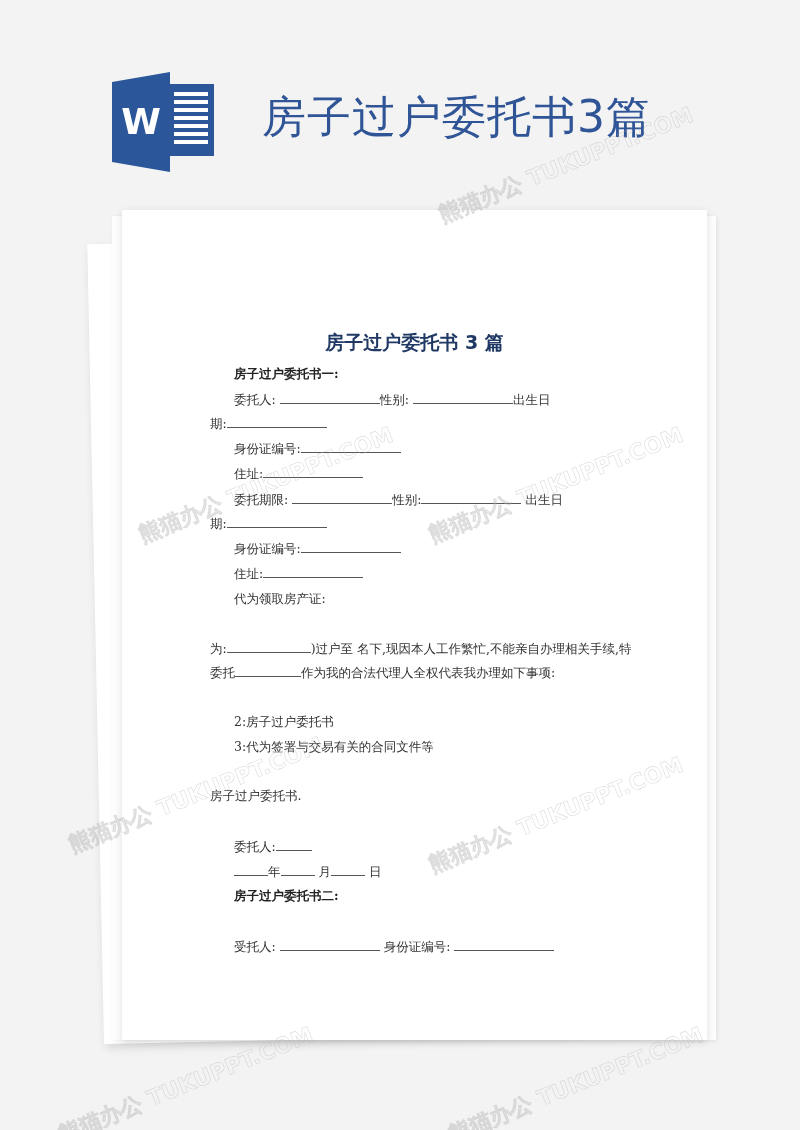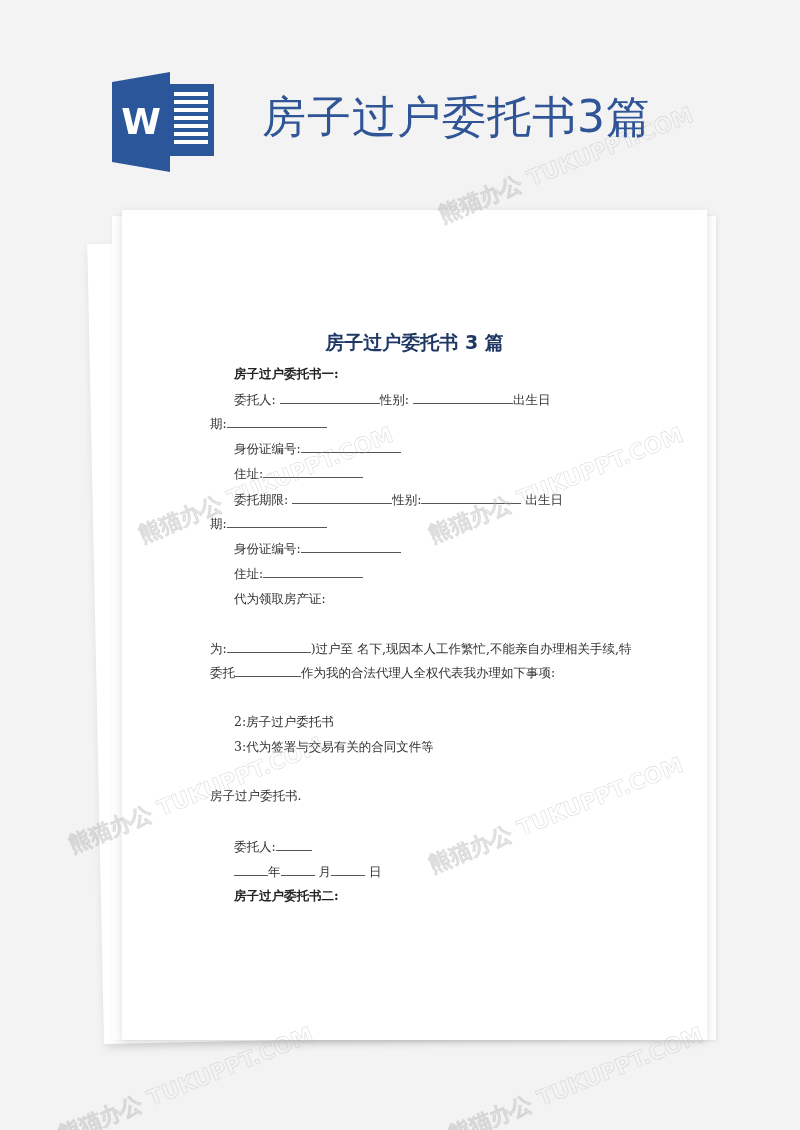--- a/index.html
+++ b/index.html
@@ -125,20 +125,26 @@
   <div class="line ind" style="top:628px">
     <span>委托人:</span><span class="blank" style="width:36px"></span>
   </div>
   <div class="line ind" style="top:653px">
     <span class="blank" style="width:34px"></span><span>年</span><span class="blank" style="width:34px"></span>
     <span>月</span><span class="blank" style="width:34px"></span>
     <span>日</span>
   </div>
 
   <div class="line ind bold" style="top:678px">房子过户委托书二:</div>
+  <div class="line ind" style="top:728px">
+    <span>受托人:</span>
+    <span class="blank" style="width:100px"></span>
+    <span>身份证编号:</span>
+    <span class="blank" style="width:100px"></span>
+  </div>
 </div>
 
 <div class="watermark" style="left:430px; top:150px">熊猫办公 TUKUPPT.COM</div>
 <div class="watermark" style="left:130px; top:470px">熊猫办公 TUKUPPT.COM</div>
 <div class="watermark" style="left:420px; top:470px">熊猫办公 TUKUPPT.COM</div>
 <div class="watermark" style="left:60px; top:780px">熊猫办公 TUKUPPT.COM</div>
 <div class="watermark" style="left:420px; top:800px">熊猫办公 TUKUPPT.COM</div>
 <div class="watermark" style="left:50px; top:1070px">熊猫办公 TUKUPPT.COM</div>
 <div class="watermark" style="left:440px; top:1070px">熊猫办公 TUKUPPT.COM</div>
 

